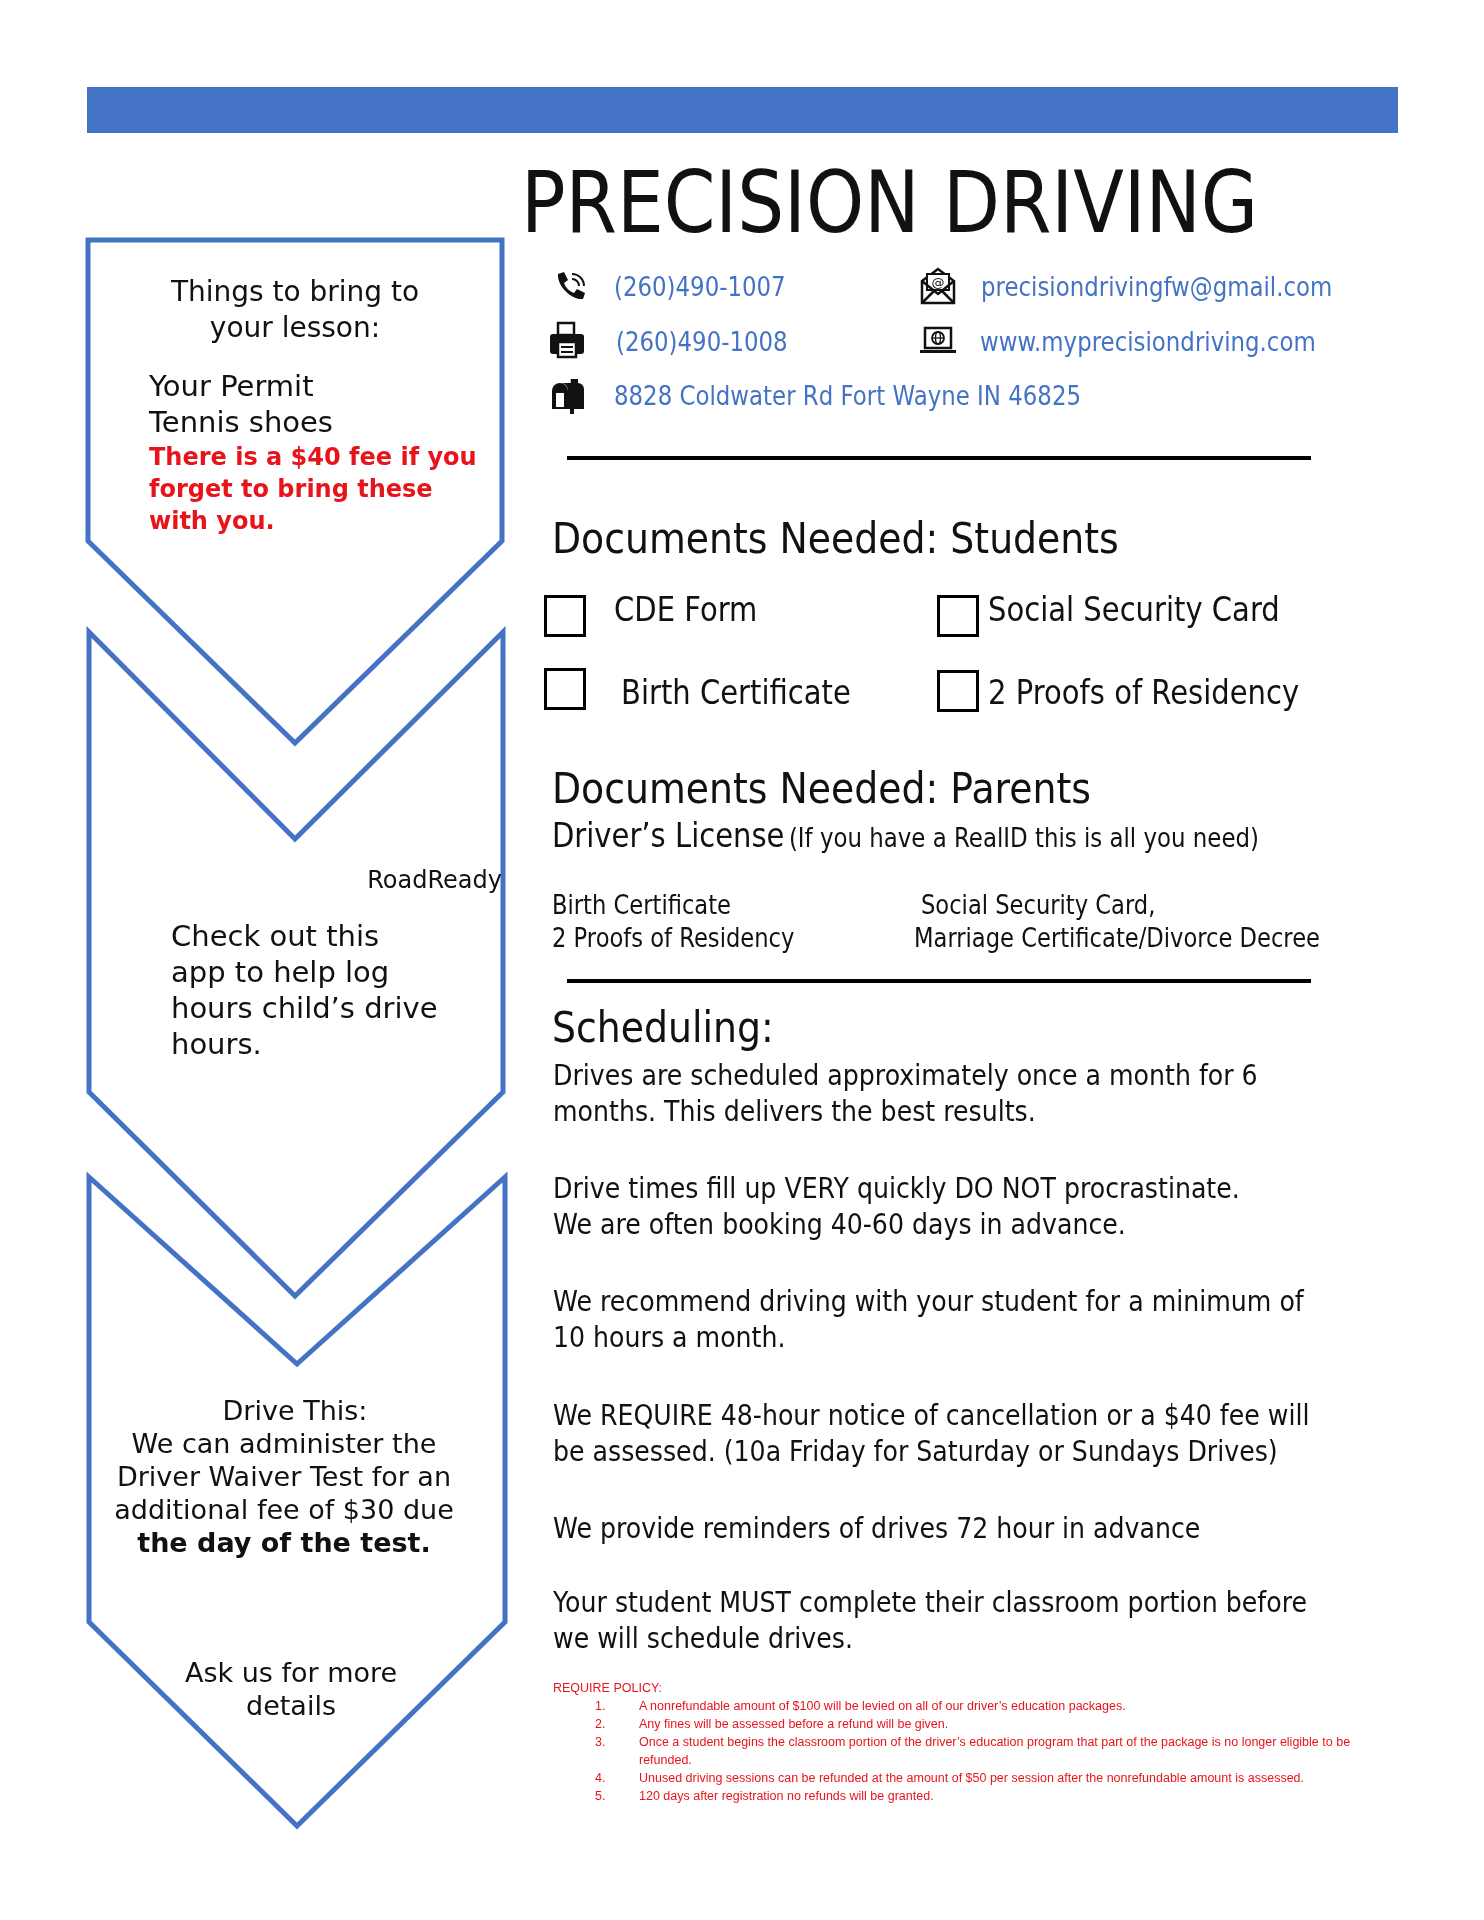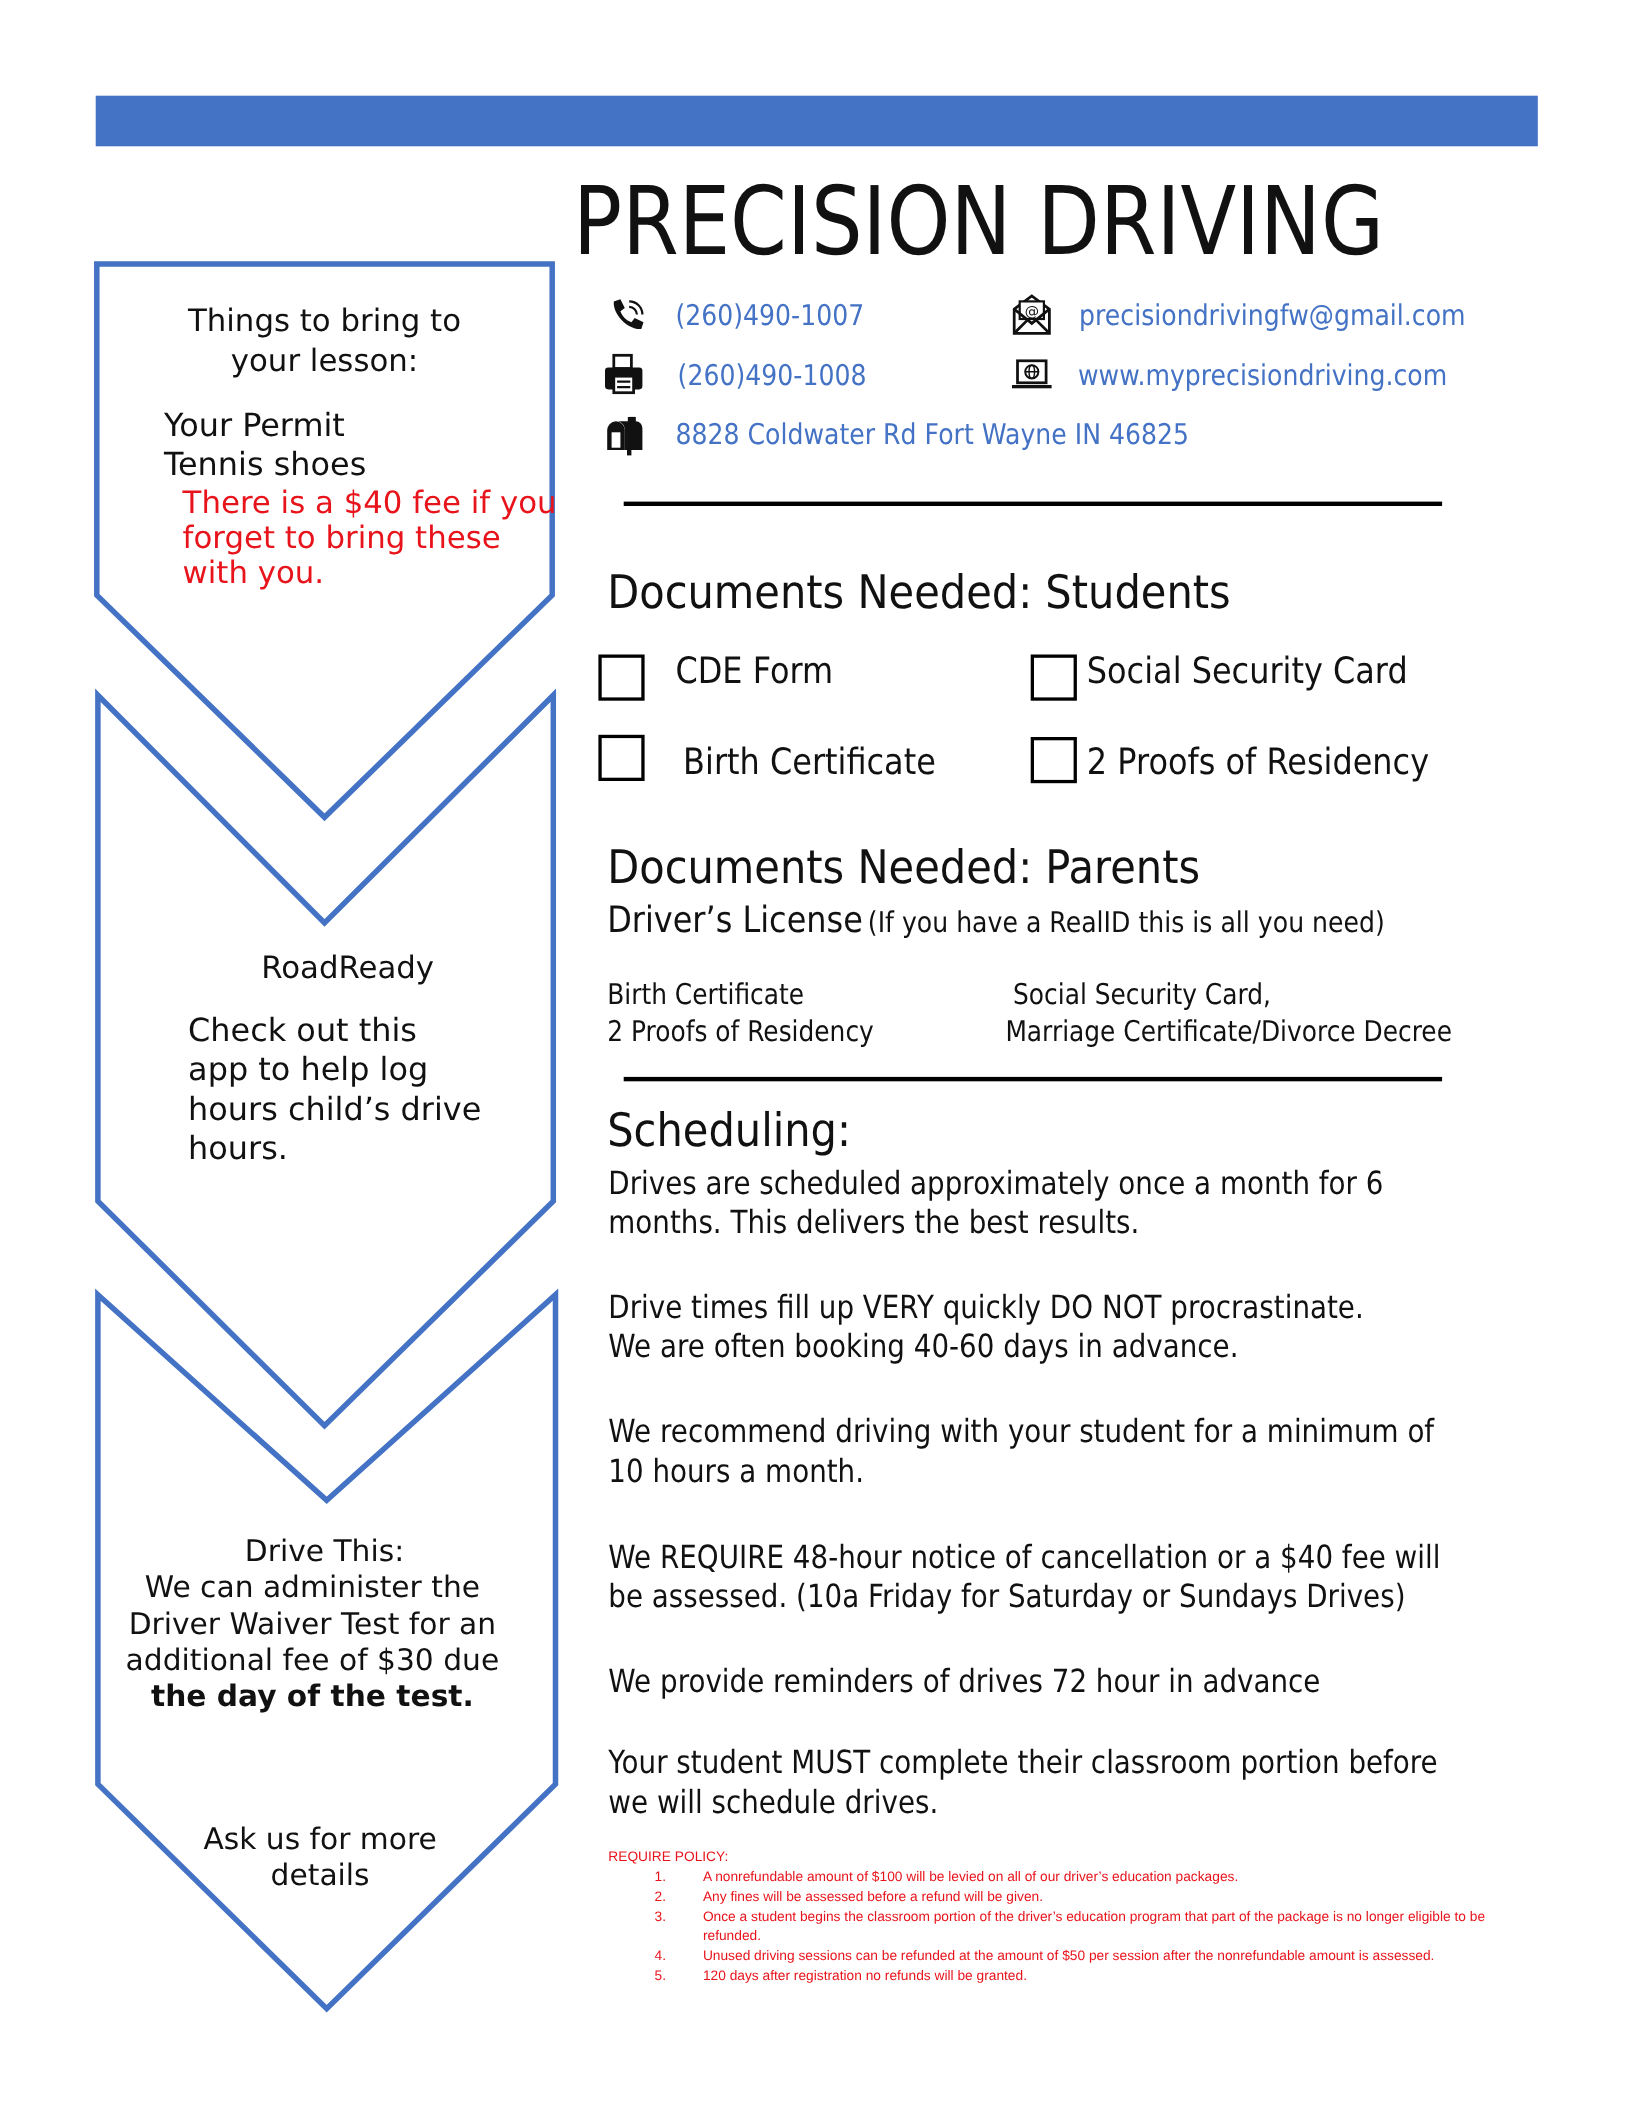--- a/index.html
+++ b/index.html
@@ -39,27 +39,27 @@
 </svg>
 
 <div class="abs side" style="left:88px; top:274px; width:414px; text-align:center;">
   <div>Things to bring to</div>
   <div>your lesson:</div>
 </div>
 <div class="abs side" style="left:149px; top:368px; font-size:29px;">
   <div>Your Permit</div>
   <div>Tennis shoes</div>
 </div>
-<div class="abs side red" style="left:166px; top:441px; font-size:28px; line-height:32px;">
+<div class="abs side red" style="left:149px; top:441px; font-size:24px; line-height:32px;font-weight:bold;">
   <div>There is a $40 fee if you</div>
   <div>forget to bring these</div>
   <div>with you.</div>
 </div>
 
-<div class="abs side" style="left:88px; top:862px; width:414px; text-align:center; font-size:28px;padding-left:21px;">RoadReady</div>
+<div class="abs side" style="left:88px; top:862px; width:414px; text-align:right; font-size:24px;">RoadReady</div>
 <div class="abs side" style="left:171px; top:918px; font-size:29px;">
   <div>Check out this</div>
   <div>app to help log</div>
   <div>hours child’s drive</div>
   <div>hours.</div>
 </div>
 
 <div class="abs side" style="left:88px; top:1394px; width:414px; text-align:center; font-size:27px; line-height:33px;">
   <div>Drive This:</div>
   <div style="margin-left:-22px;">We can administer the</div>

